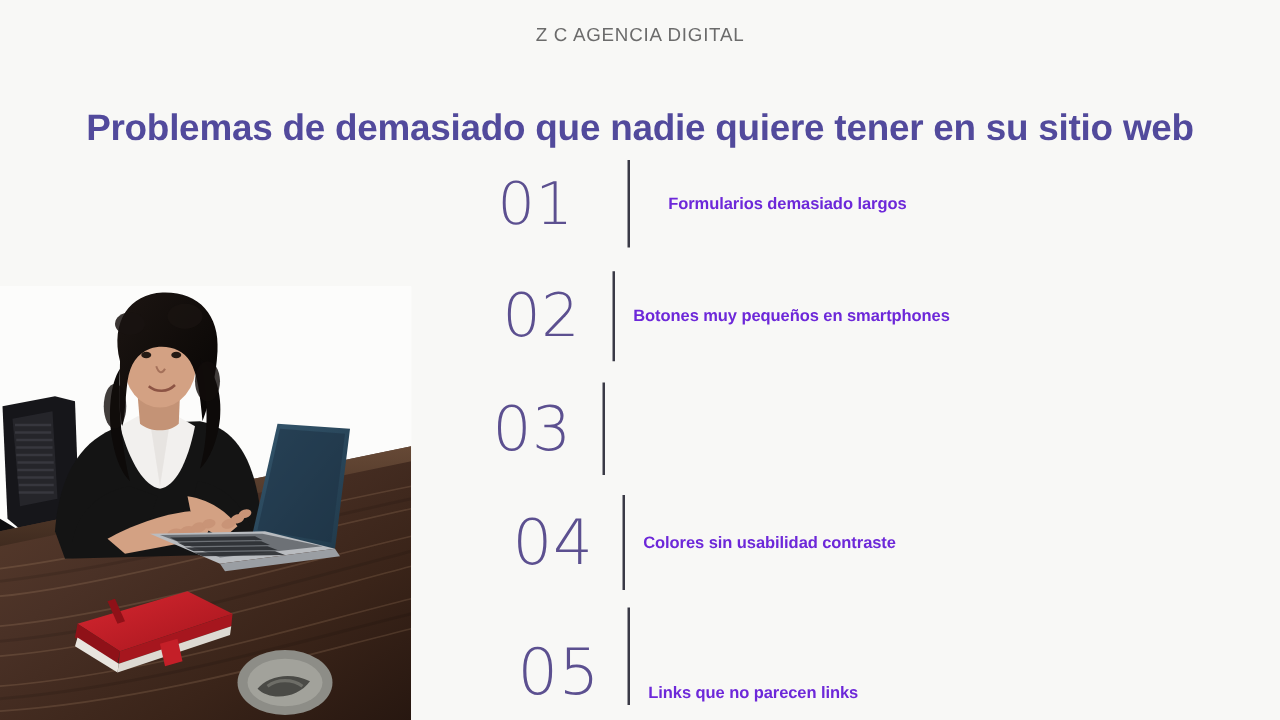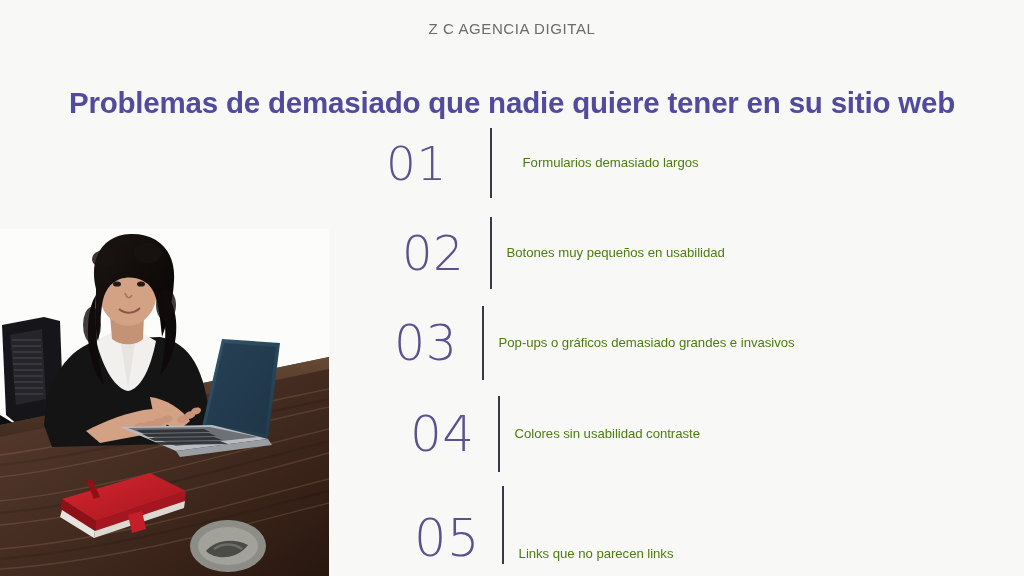--- a/index.html
+++ b/index.html
@@ -83,29 +83,29 @@
     white-space: nowrap;
   }
   .divider {
     width: 1.6px;
     background: #3a3a46;
     margin-right: 15px;
     flex: 0 0 auto;
   }
   .label {
     font-size: 13.2px;
-    font-weight: 400;
-    color: #4d7c0f;
+    font-weight: 700;
+    color: #6d28d9;
     line-height: 1.42;
     letter-spacing: -0.05px;
     max-width: 330px;
   }
 
   
-  .item-1 { left: 6px;  top: 4px; gap: 16px;  }
+  .item-1 { left: 18px;  top: 4px; gap: 16px;  }
   .item-1 .divider { height: 70px; }
   .item-2 { left: 22px;  top: 93px; justify-content: center; }
   .item-2 .divider { height: 72px; }
   .item-3 { left: 14px;  top: 182px;}
   .item-3 .divider { height: 74px; }
   .item-4 { left: 30px;  top: 272px;}
   .item-4 .divider { height: 76px; }
   .item-5 { left: 34px;  top: 362px; align-items: flex-end;}
   .item-5 .divider { height: 78px; }
 
@@ -269,27 +269,26 @@
 
     <div class="item item-1">
       <span class="num">01</span>
       <span class="divider"></span>
       <span class="label">Formularios demasiado largos</span>
     </div>
 
     <div class="item item-2">
       <span class="num">02</span>
       <span class="divider"></span>
-      <span class="label">Botones muy pequeños en usabilidad</span>
+      <span class="label">Botones muy pequeños en smartphones</span>
     </div>
 
     <div class="item item-3">
       <span class="num">03</span>
       <span class="divider"></span>
-      <span class="label">Pop-ups o gráficos demasiado grandes e invasivos</span>
     </div>
 
     <div class="item item-4">
       <span class="num">04</span>
       <span class="divider"></span>
       <span class="label">Colores sin usabilidad contraste</span>
     </div>
 
     <div class="item item-5">
       <span class="num">05</span>

